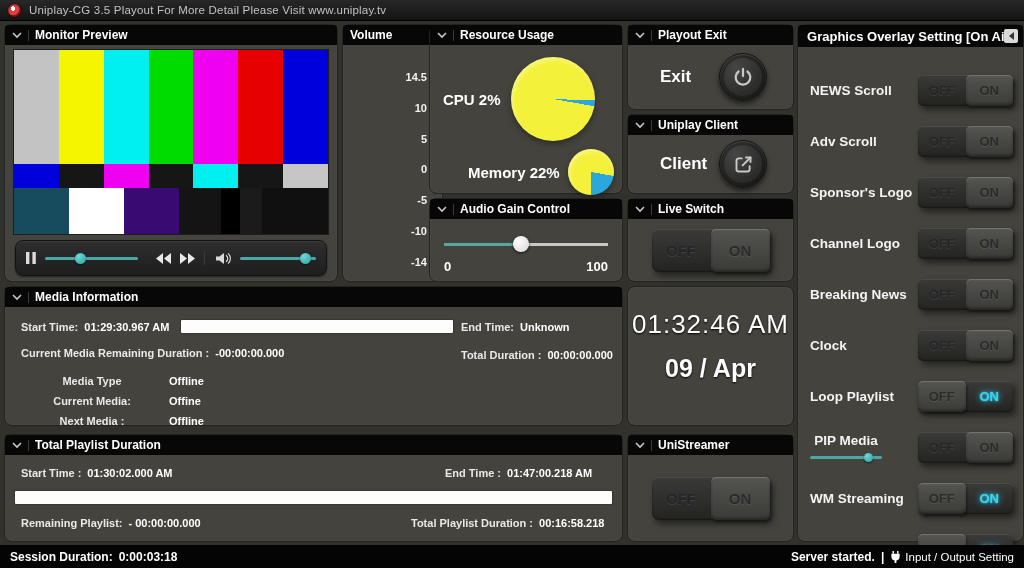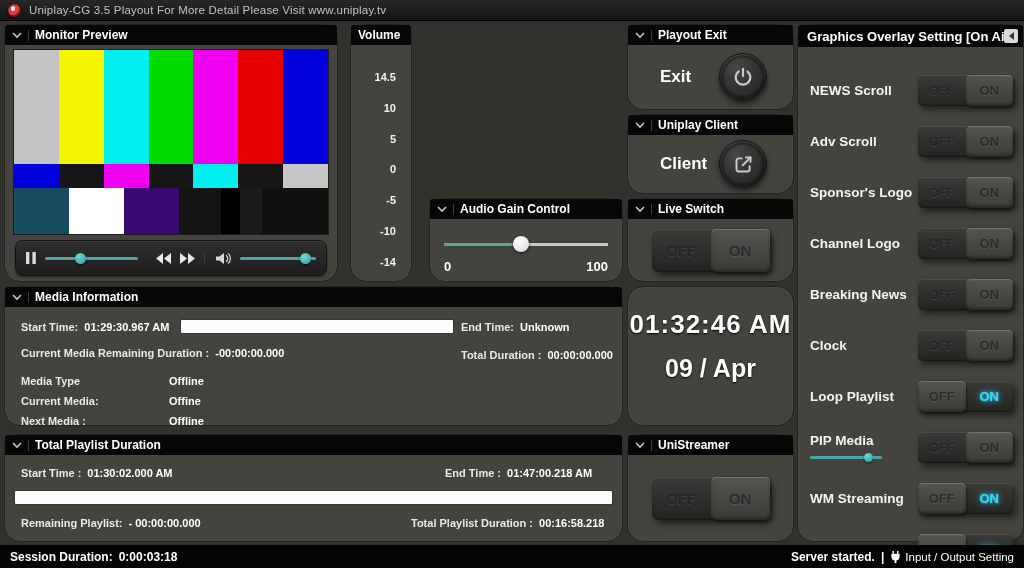--- a/index.html
+++ b/index.html
@@ -8,22 +8,22 @@
 
   
   .titlebar{position:absolute;left:0;top:0;right:0;height:21px;background:linear-gradient(#272727,#141414);
             display:flex;align-items:center;gap:8px;padding:0 8px;border-bottom:1px solid #000;box-sizing:border-box;}
   .logo{width:13px;height:13px;border-radius:50%;flex:0 0 13px;
         background:radial-gradient(circle at 38% 35%,#ffffff 0 18%,#e04040 20% 55%,#8c1616 58% 100%);
         box-shadow:0 0 2px #000, inset 0 0 2px #400;}
   .tb-title{color:#c2c2c2;font-size:11.5px;letter-spacing:.2px;}
 
   
-  .panel{position:absolute;background:#44433e;border:1px solid #23231f;border-radius:16px;
-         box-shadow:inset 0 0 0 1px rgba(255,255,255,.03);box-sizing:border-box;}
+  .panel{position:absolute;background:#44433e;border:1px solid #23231f;border-radius:8px;
+         box-shadow:inset 0 0 0 1px rgba(255,255,255,.03);box-sizing:border-box;text-align:center;}
   .ph{height:20px;background:#070707;border-radius:3px 3px 0 0;display:flex;align-items:center;padding:0 7px;gap:6px;}
   .ph .tt{color:#fff;font-weight:700;font-size:12px;white-space:nowrap;}
   .ph .dv{width:1px;height:11px;background:#3c3c3c;}
   .chev{display:flex;cursor:pointer;}
   .pbody{position:relative;height:calc(100% - 20px);}
 
   .abs{position:absolute;}
   .line{display:flex;gap:6px;white-space:nowrap;}
   .lbl{font-size:11px;font-weight:700;color:#e9e9e9;}
   .val{font-size:11px;font-weight:700;color:#fff;}
@@ -87,21 +87,21 @@
   .sw[data-state="off"] .swh.on, .sw[data-state="on"] .swh.off{
       background:linear-gradient(180deg,#545451,#3a3a37);border-radius:5px;color:#2b2b2e;
       box-shadow:inset 0 1px 1px rgba(255,255,255,.22),inset 0 -2px 3px rgba(0,0,0,.35),1px 2px 3px rgba(0,0,0,.45);}
   .sw[data-state="on"] .swh.on{color:#39d3f2;text-shadow:0 0 7px rgba(57,211,242,.95),0 0 2px rgba(57,211,242,.9);}
   .sw-lg{width:118px;height:43px;border-radius:7px;}
   .sw-lg .swh{font-size:15px;}
   .sw-center{display:flex;align-items:center;justify-content:center;height:100%;}
 
   
   .clk{display:flex;flex-direction:column;align-items:center;justify-content:center;height:100%;gap:14px;}
-  .clk .time{font-size:26px;font-weight:700;color:#fff;letter-spacing:1px;text-shadow:0 1px 2px #000;}
+  .clk .time{font-size:26px;font-weight:400;color:#fff;letter-spacing:1px;text-shadow:0 1px 2px #000;}
   .clk .date{font-size:25px;font-weight:700;color:#fff;text-shadow:0 1px 2px #000;}
 
   
   #sidebar .ph{justify-content:center;position:relative;height:22px;}
   #sidebar .ph .tt{font-size:13px;}
   .collapse-btn{position:absolute;right:5px;top:4px;width:14px;height:14px;background:#d9d9d9;border-radius:2px;
                 display:flex;align-items:center;justify-content:center;cursor:pointer;box-shadow:0 1px 1px #000;}
   .ov-rows{display:flex;flex-direction:column;height:calc(100% - 22px);padding:8px 10px 10px 12px;
            justify-content:space-between;box-sizing:border-box;}
   .ov-row{display:flex;align-items:center;justify-content:space-between;margin-top:20px;}
@@ -178,37 +178,58 @@
           </span>
           <span class="sld" id="vol">
             <span class="tr"></span>
             <span class="th"></span>
           </span>
         </span>
       </div>
     </div>
   </div>
 
-  <div class="panel" id="p-volume" style="left:342px;top:24px;width:62px;height:258px;margin-left:8px;">
+  <div class="panel" id="p-volume" style="left:342px;top:24px;width:101px;height:258px;">
     <div class="ph">
       <span class="tt">Volume</span>
     </div>
     <div class="pbody">
       <div class="vticks">
         <span>14.5</span>
         <span>10</span>
         <span>5</span>
         <span>0</span>
         <span>-5</span>
         <span>-10</span>
         <span>-14</span>
       </div>
     </div>
   </div>
 
+  <div class="panel" id="p-resource" style="left:429px;top:24px;width:194px;height:170px;">
+    <div class="ph">
+      <span class="chev">
+          <svg width="10" height="7">
+            <polyline points="1,1 5,5 9,1" fill="none" stroke="#c8c8c8" stroke-width="1.6"></polyline>
+          </svg>
+        </span>
+      <span class="dv"></span>
+      <span class="tt">Resource Usage</span>
+    </div>
+    <div class="pbody">
+      <div class="res-row1">
+        <span class="res-lbl">CPU 2%</span>
+        <span class="pie" id="cpu-pie"></span>
+      </div>
+      <div class="res-row2">
+        <span class="res-lbl">Memory 22%</span>
+        <span class="pie" id="mem-pie"></span>
+      </div>
+    </div>
+  </div>
 
   <div class="panel" id="p-audio" style="left:429px;top:198px;width:194px;height:84px;">
     <div class="ph">
       <span class="chev">
           <svg width="10" height="7">
             <polyline points="1,1 5,5 9,1" fill="none" stroke="#c8c8c8" stroke-width="1.6"></polyline>
           </svg>
         </span>
       <span class="dv"></span>
       <span class="tt">Audio Gain Control</span>

